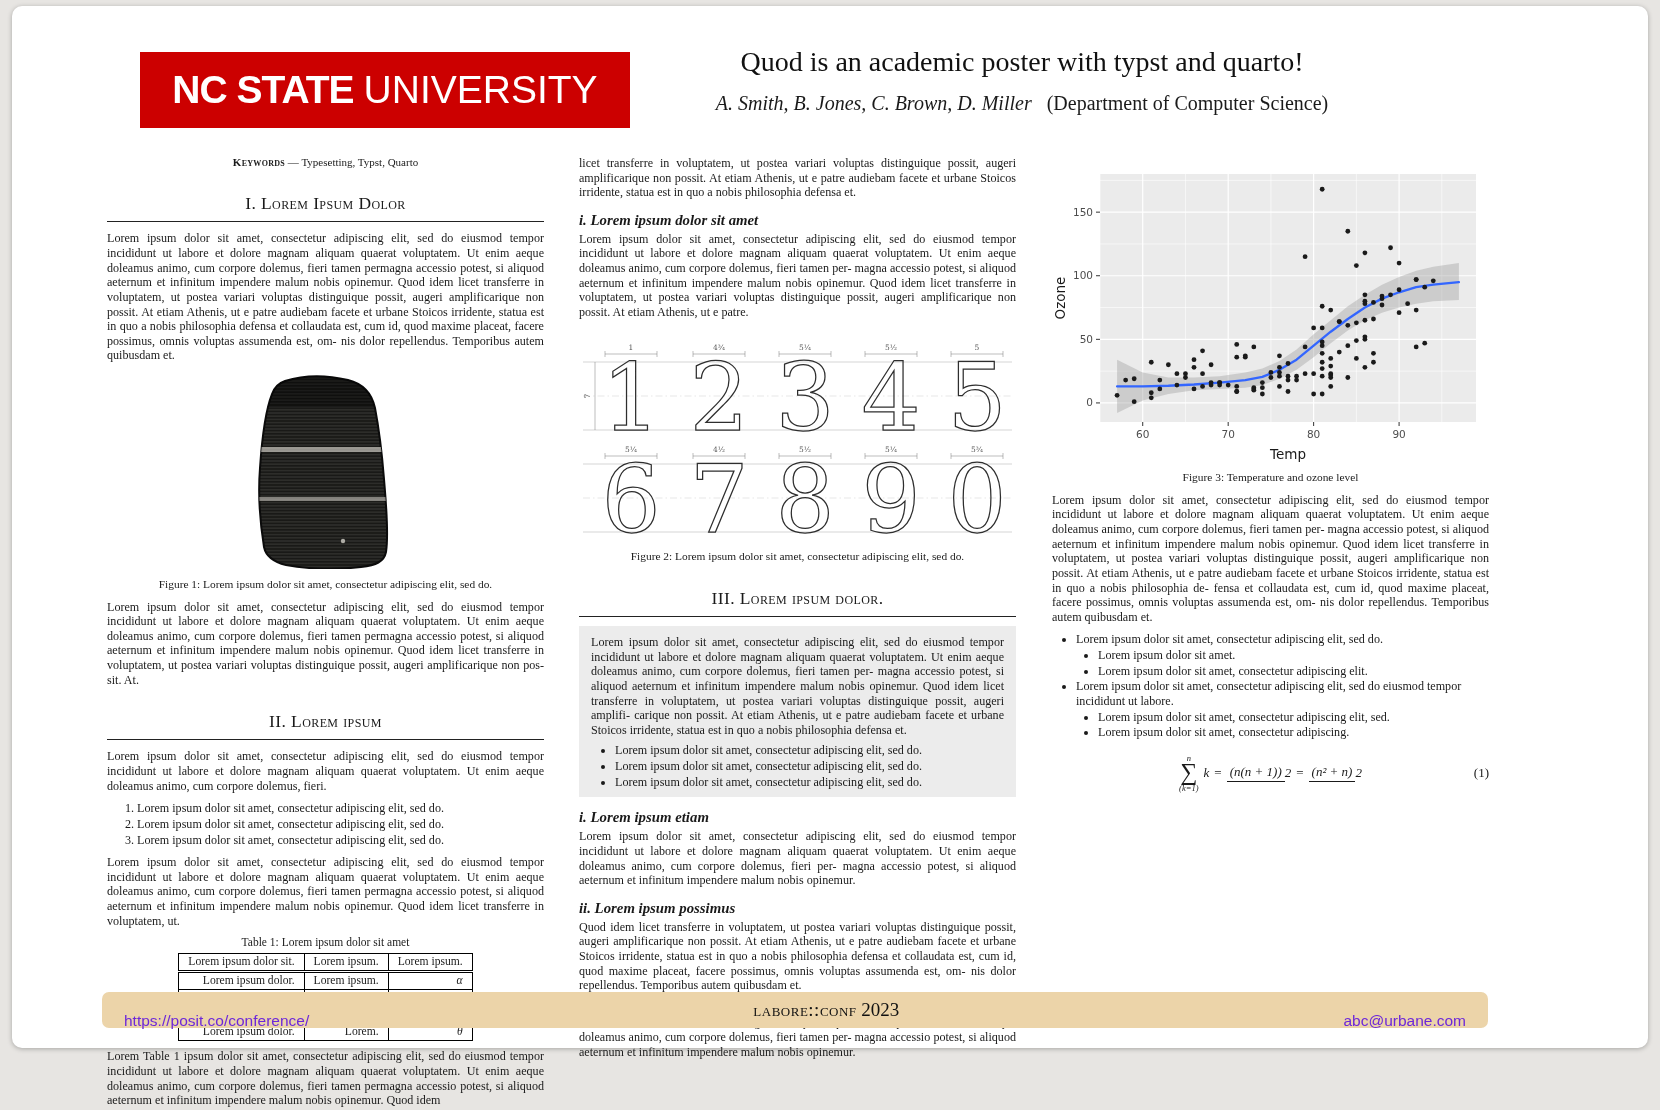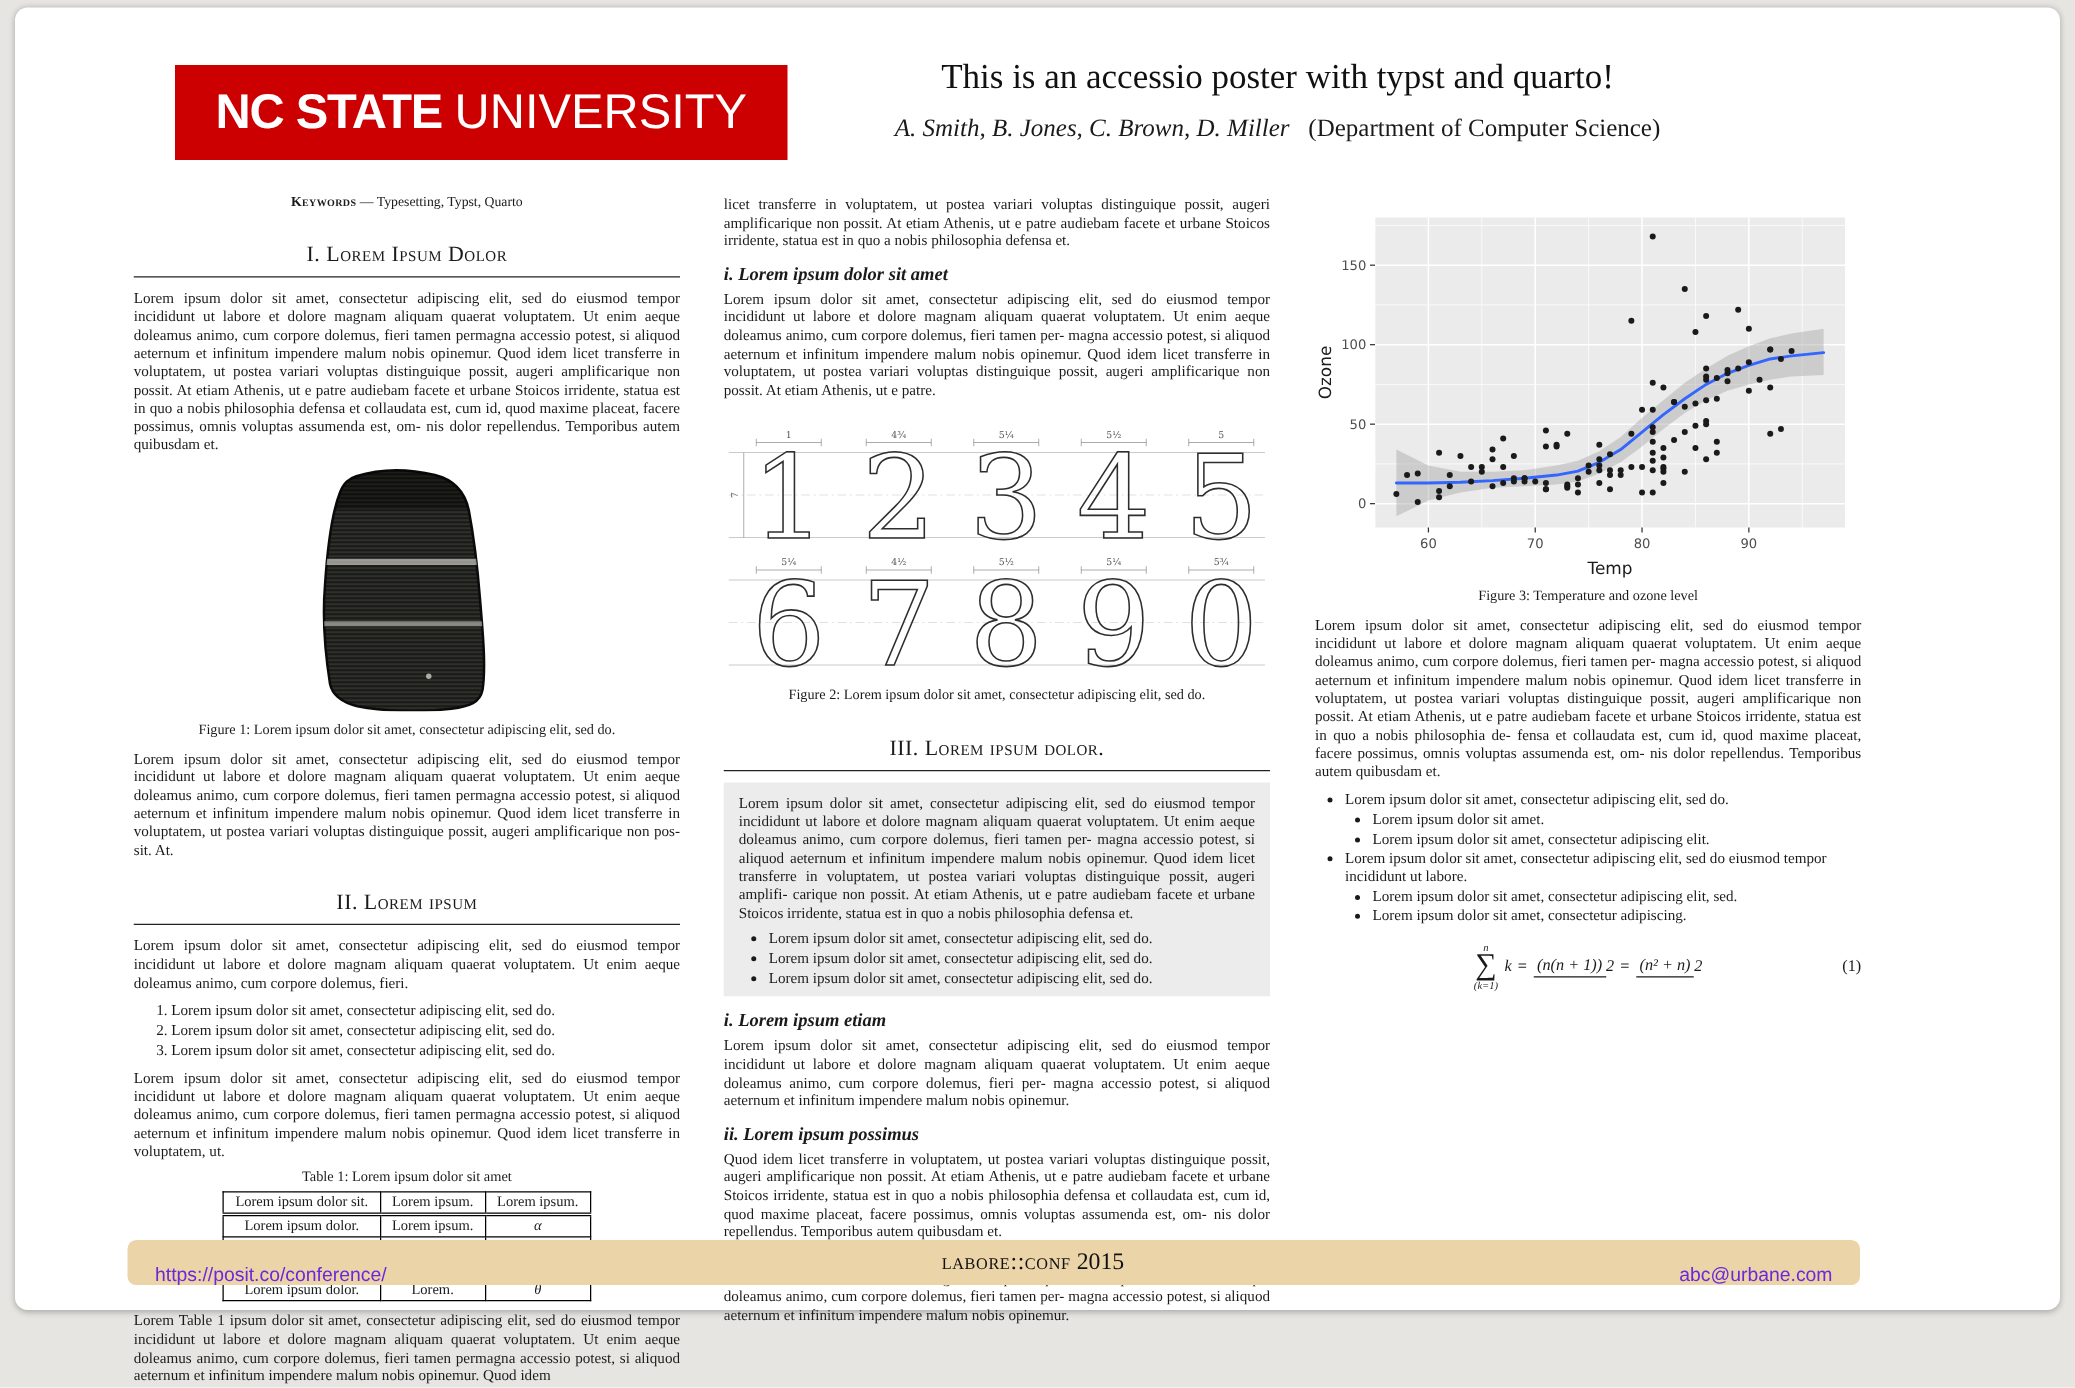--- a/index.html
+++ b/index.html
@@ -48,21 +48,21 @@
   ul.bullets{margin:4px 0 8px 0;padding-left:24px;list-style:disc;}
   ul.bullets li{margin-bottom:1px;text-align:left;}
   ul.bullets ul{margin:1px 0 1px 0;padding-left:22px;list-style:disc;}
   
   .figure{text-align:center;margin:10px 0 8px 0;}
   .figcaption{font-size:11.4px;margin-top:5px;text-align:center;}
   
   .tablecap{font-size:11.5px;text-align:center;margin:8px 0 3px 0;}
   table.datatable{border-collapse:collapse;margin:0 auto 8px auto;font-size:11.6px;}
   table.datatable td,table.datatable th{
-    border:1px solid #000;padding:1px 9px;text-align:center;font-weight:400;
+    border:1px solid #000;padding:1px 9px;text-align:right;font-weight:400;
   }
   table.datatable thead th{border-bottom:double 3px #000;}
   .greek{font-style:italic;}
   
   .grayblock{background:#ececec;padding:9px 12px 6px 12px;margin:0 0 10px 0;}
   .grayblock .para{margin-bottom:6px;}
   .grayblock ul.bullets{margin:2px 0 2px 0;}
   
   #chart-wrap{width:437px;height:302px;margin-top:8px;}
   
@@ -90,21 +90,21 @@
 </head>
 <body>
 
 <div class="poster">
 
   <div class="logo" id="logo-box" style="background: rgb(204, 0, 0);">
     <span class="bold">NC STATE</span>
     <span class="light">UNIVERSITY</span>
   </div>
   <div class="titleblock">
-    <div class="poster-title">This is an accessio poster with typst and quarto!</div>
+    <div class="poster-title">Quod is an academic poster with typst and quarto!</div>
     <div class="poster-authors">
       <span class="names">A. Smith, B. Jones, C. Brown, D. Miller</span>
       <span class="affil">(Department of Computer Science)</span>
     </div>
   </div>
 
   <div class="col" id="col1">
     <div class="kw">
       <span class="kwlab">Keywords</span>
       <span>—</span>
@@ -475,18 +475,18 @@
         <span class="den">2</span>
       </span>
       <span class="eqnum">(1)</span>
     </div>
   </div>
 
   <div class="footerbar" id="footer-bar" style="background: rgb(236, 212, 169);">
     <span class="footer-mono">https://posit.co/conference/</span>
     <span class="footer-center">
       <span class="sc">labore::conf</span>
-      <span>2015</span>
+      <span>2023</span>
     </span>
     <span class="footer-mono">abc@urbane.com</span>
   </div>
 
 </div>
 
 </body></html>

